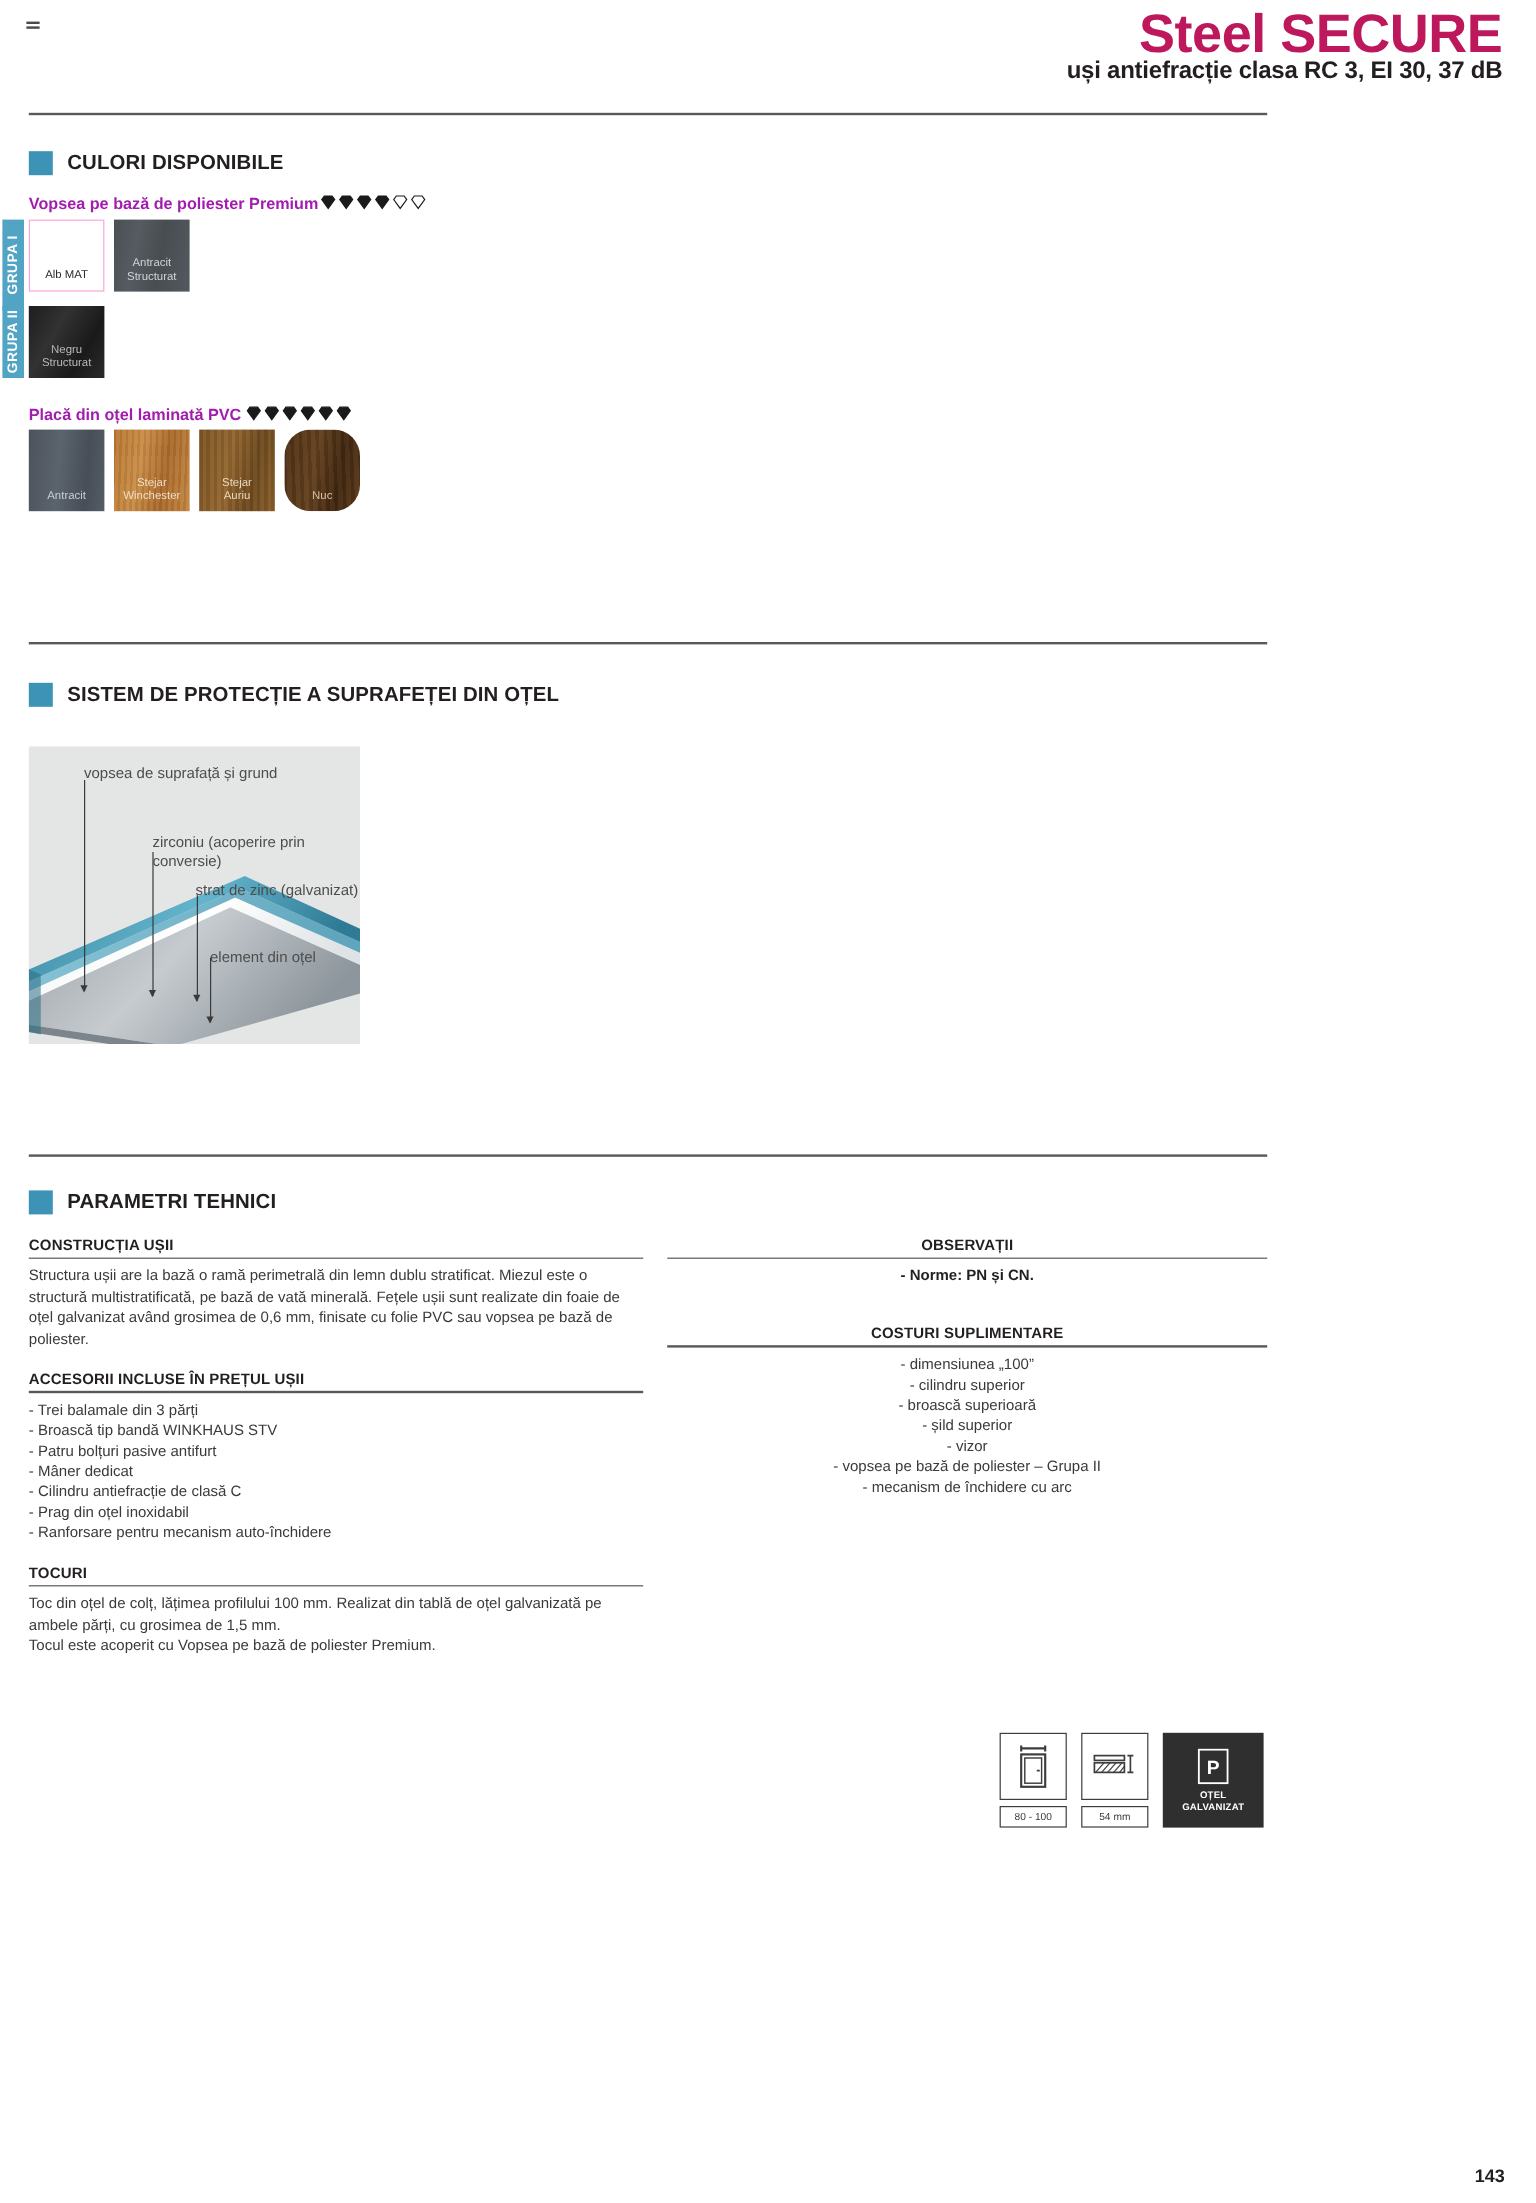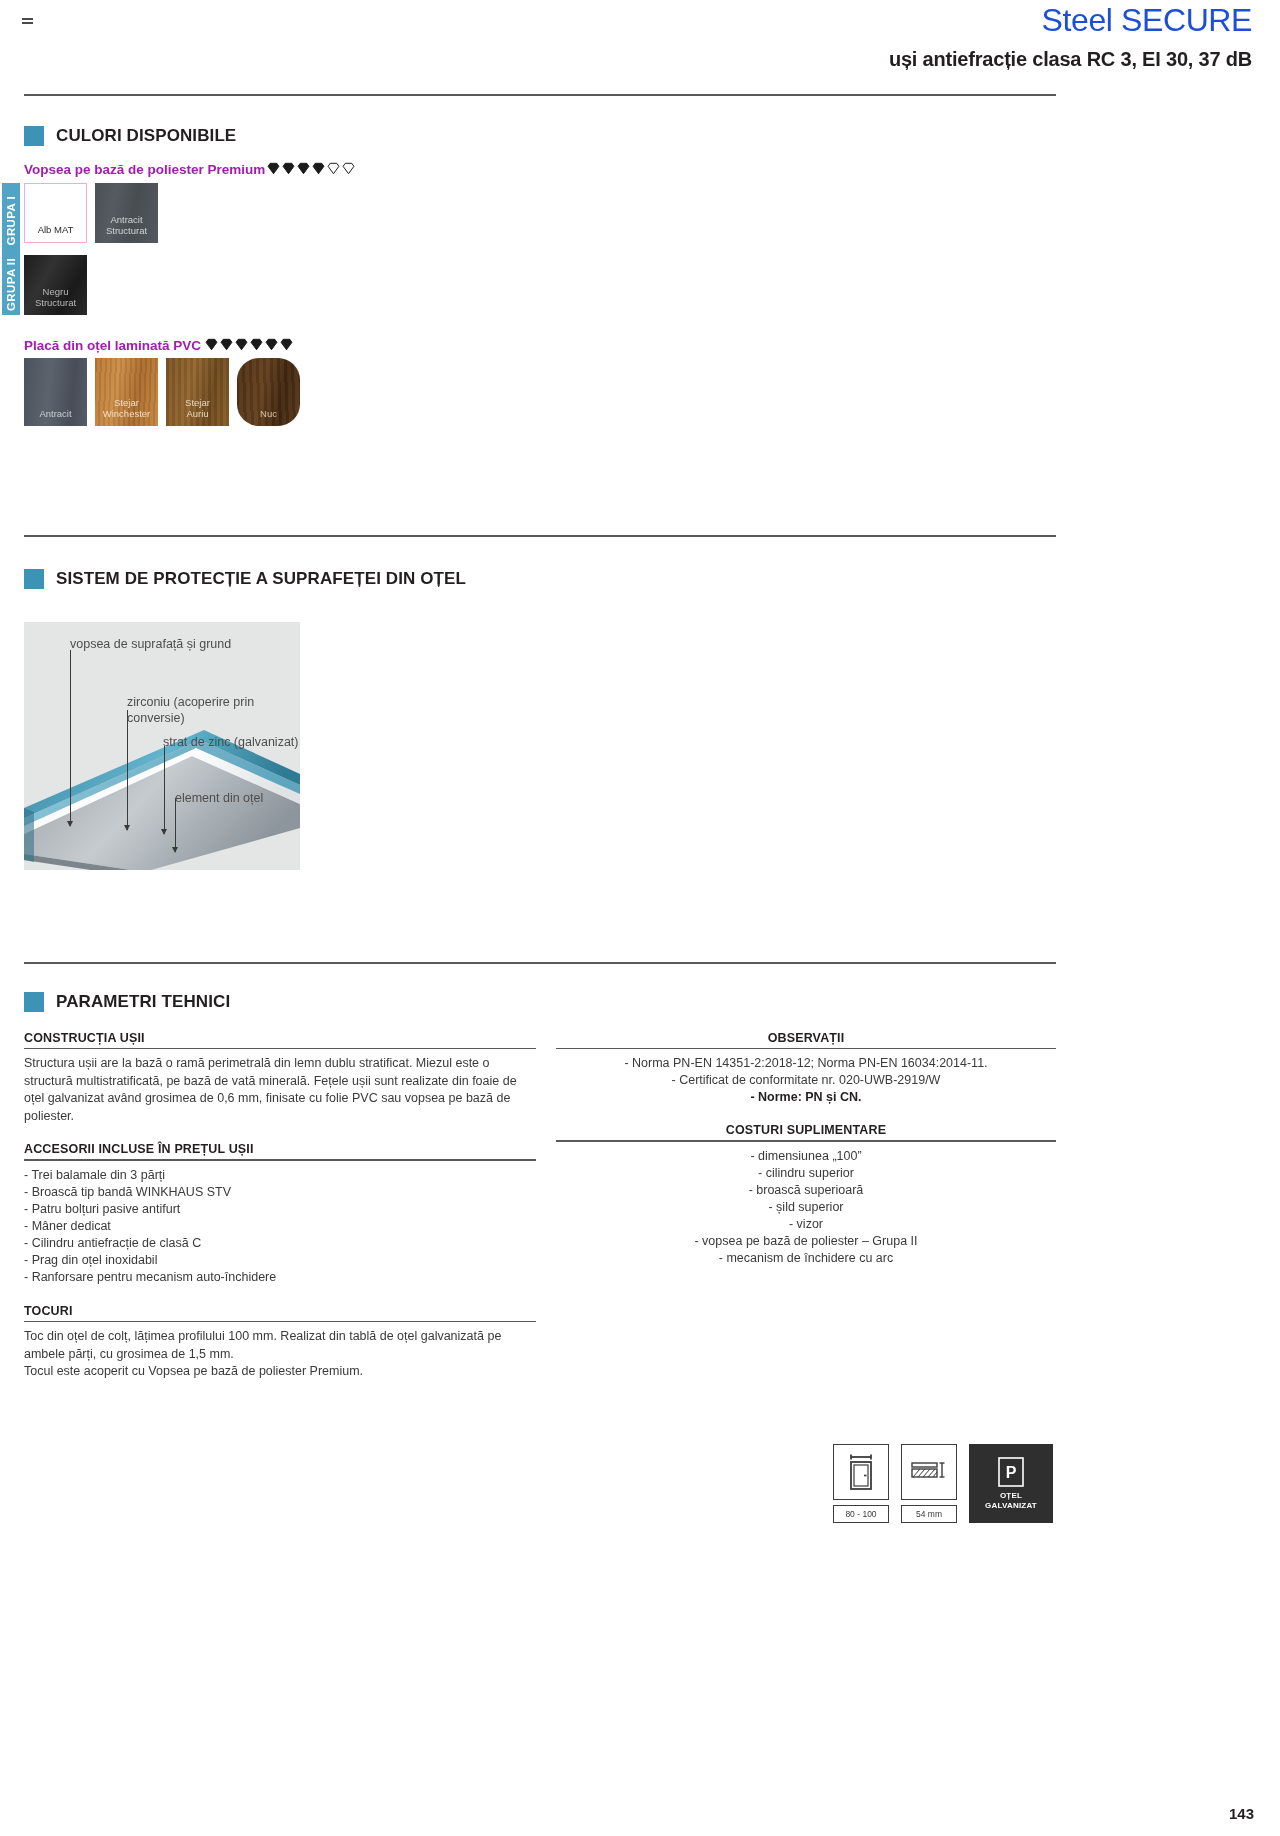--- a/index.html
+++ b/index.html
@@ -10,22 +10,22 @@
     font-family:"Liberation Sans", sans-serif;
     color:#231f20;
     position:relative;
     overflow:hidden;
   }
 
   
   .header { position:absolute; left:0; top:0; width:1280px; }
   .hdr-title {
     position:absolute; right:28px; top:2px;
-    font-size:32px; font-weight:normal; letter-spacing:-0.4px;
-    color:#1d4ed8; white-space:nowrap;
+    font-size:45px; font-weight:bold; letter-spacing:-0.4px;
+    color:#be185d; white-space:nowrap;
   }
   .hdr-sub {
     position:absolute; right:28px; top:48px;
     font-size:20px; font-weight:bold; letter-spacing:-0.2px;
     color:#231f20; white-space:nowrap;
   }
   .hdr-rule {
     position:absolute; left:24px; top:94px; width:1032px; height:2px;
     background:#58595b;
   }
@@ -333,27 +333,23 @@
 
   <div class="blk-title" style="margin-top:18px;">TOCURI</div>
   <div class="blk-rule"></div>
   <p class="body-p" style="white-space:pre-line;">Toc din oțel de colț, lățimea profilului 100 mm. Realizat din tablă de oțel galvanizată pe ambele părți, cu grosimea de 1,5 mm.
 Tocul este acoperit cu Vopsea pe bază de poliester Premium.</p>
 </div>
 
 <div class="col" style="left:556px; top:1031px; width:500px;text-align:center;">
   <div class="blk-title">OBSERVAȚII</div>
   <div class="blk-rule"></div>
-  <ul class="lst" id="obs-list">
-      <li>- Norma PN-EN 14351-2:2018-12; Norma PN-EN 16034:2014-11.</li>
-      <li>- Certificat de conformitate nr. 020-UWB-2919/W</li>
-    </ul>
   <div style="font-size:12.5px; line-height:17px; color:#231f20; font-weight:bold;">- Norme: PN și CN.</div>
 
-  <div class="blk-title" style="margin-top:17px;">COSTURI SUPLIMENTARE</div>
+  <div class="blk-title" style="margin-top:32px;">COSTURI SUPLIMENTARE</div>
   <div class="blk-rule"></div>
   <ul class="lst" id="cost-list">
       <li>- dimensiunea „100”</li>
       <li>- cilindru superior</li>
       <li>- broască superioară</li>
       <li>- șild superior</li>
       <li>- vizor</li>
       <li>- vopsea pe bază de poliester – Grupa II</li>
       <li>- mecanism de închidere cu arc</li>
     </ul>

